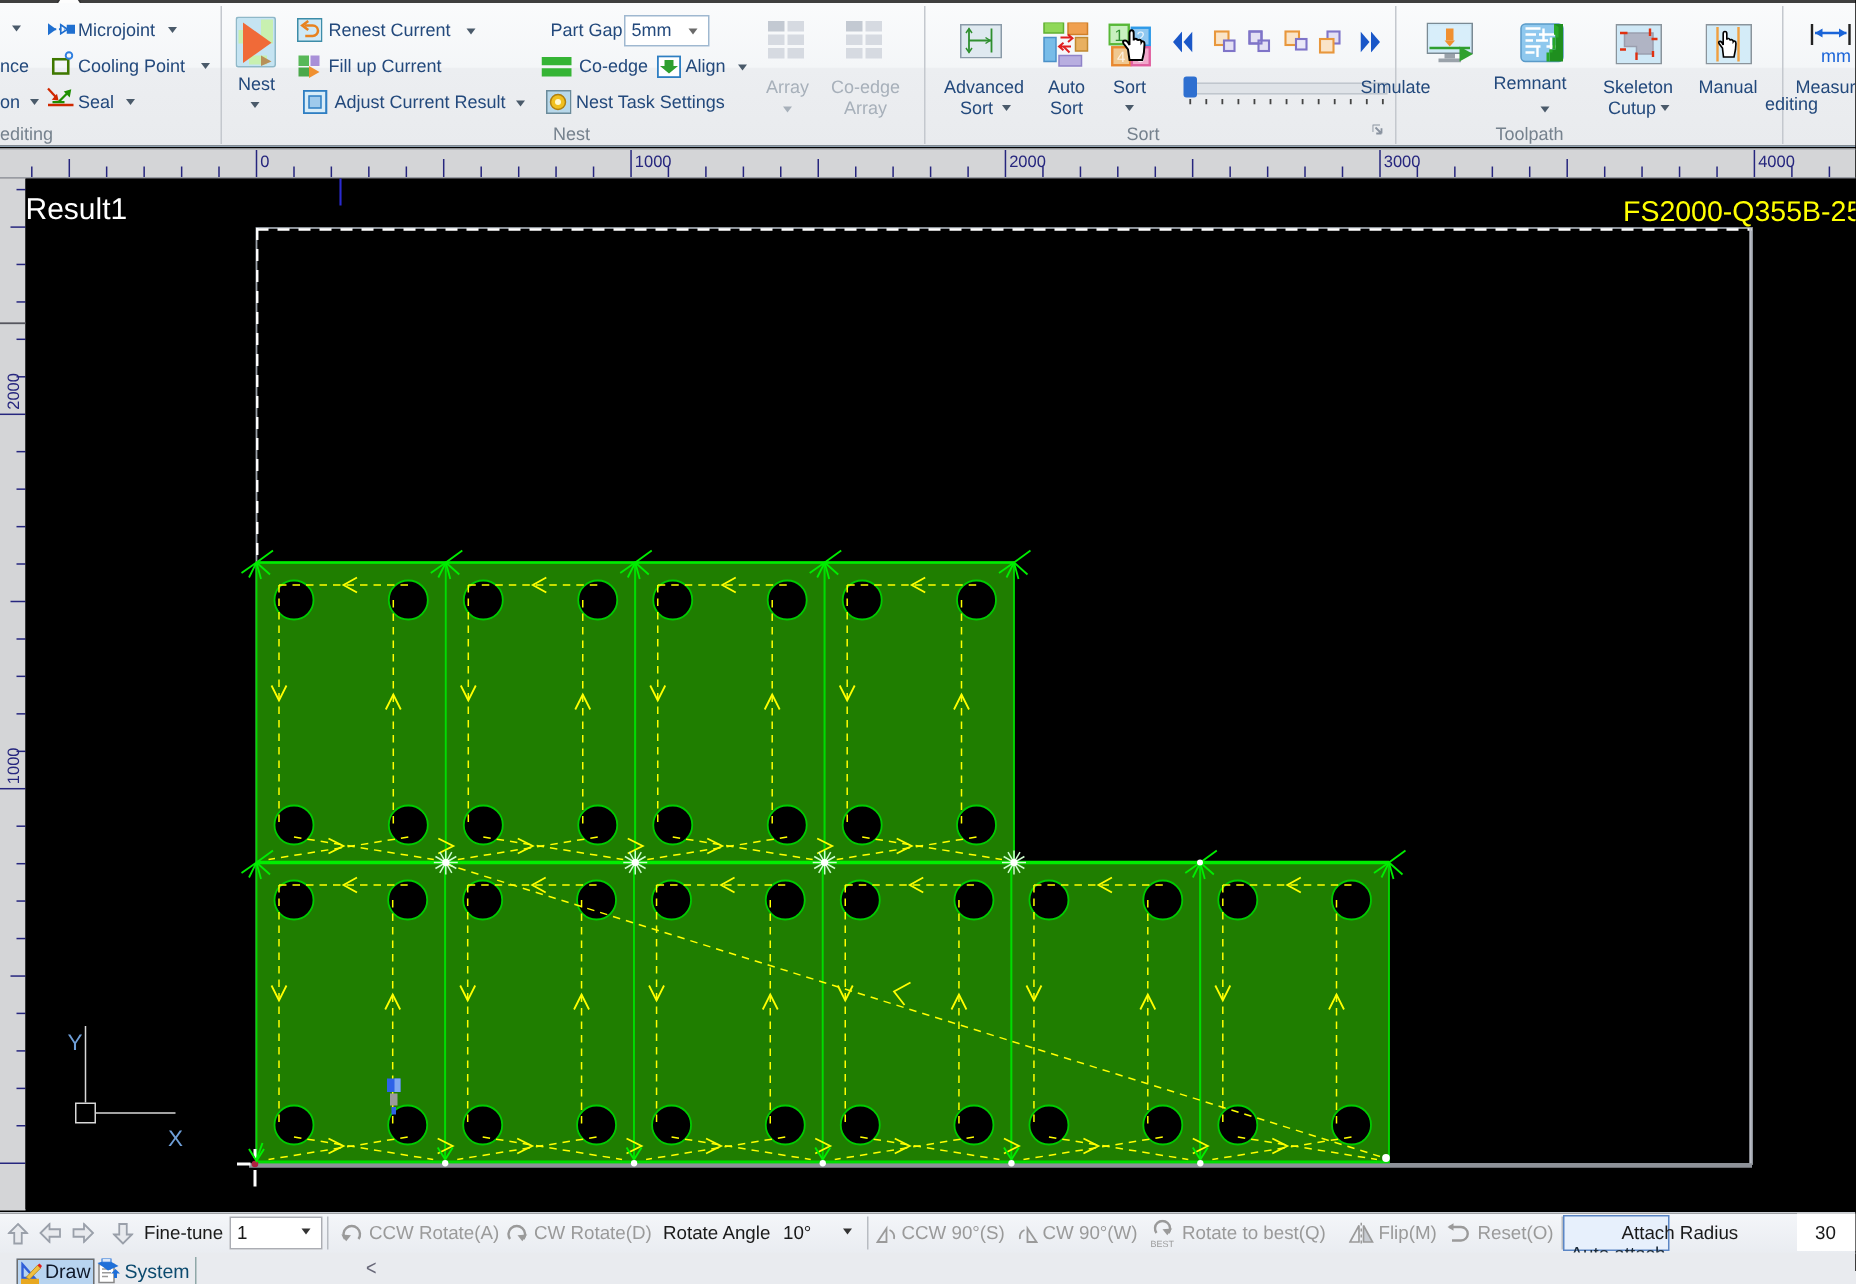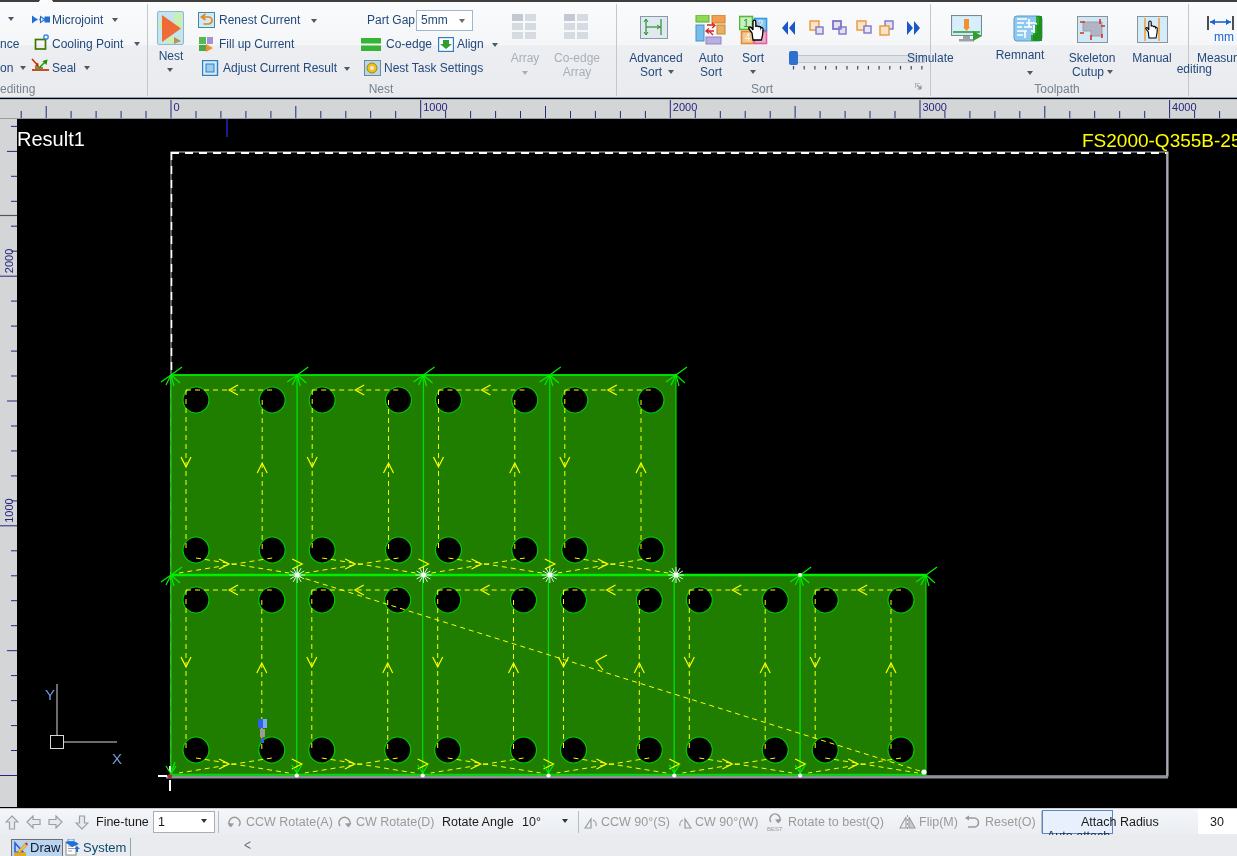--- a/index.html
+++ b/index.html
@@ -579,21 +579,21 @@
     <div class="rt" style="position:absolute;left:1028px;top:63px;width:120px;text-align:center;">Cutup</div>
     <div style="position:absolute;left:1107px;top:68px;width:0;height:0;border-left:3.5px solid transparent;border-right:3.5px solid transparent;border-top:4px solid #4a5a6a"></div>
     <svg style="position:absolute;left:1137px;top:14px" width="31" height="27" viewBox="0 0 31 27">
       <rect x="0.5" y="0.5" width="30" height="26" fill="#d4ecf8" stroke="#8a949c"></rect>
 <line x1="8" y1="2" x2="8" y2="25" stroke="#f0a040" stroke-width="1.6"></line>
 <line x1="22" y1="2" x2="22" y2="25" stroke="#f0a040" stroke-width="1.6"></line>
 <path d="M12 22 L11.3 16 L9 13 Q8.4 11.6 9.8 11.6 Q10.8 11.7 11.8 14 L11.8 6.5 Q11.8 5 13 5 Q14.2 5 14.2 6.5 L14.2 10.5 Q14.3 9.6 15.3 9.7 Q16.3 9.8 16.4 11 Q16.6 10.3 17.5 10.4 Q18.4 10.6 18.5 11.7 Q18.8 11.2 19.5 11.4 Q20.3 11.6 20.3 13 L20 17 L19 22 Z" fill="#fff" stroke="#000" stroke-width="1.1"></path>
     </svg>
     <div class="rt" style="position:absolute;left:1092px;top:49px;width:120px;text-align:center;">Manual</div>
     <div class="rt" style="position:absolute;left:1092px;top:60px;width:120px;text-align:right;">editing</div>
-    <div class="gl" style="position:absolute;left:997px;top:80px;width:120px;text-align:center;">Toolpath</div>
+    <div class="gl" style="position:absolute;left:997px;top:80px;width:120px;">Toolpath</div>
     <svg style="position:absolute;left:1206px;top:13px" width="30" height="29" viewBox="0 0 30 29">
       <line x1="2" y1="1" x2="2" y2="15" stroke="#222" stroke-width="1.6"></line>
 <line x1="27" y1="1" x2="27" y2="15" stroke="#222" stroke-width="1.6"></line>
 <line x1="4" y1="7" x2="25" y2="7" stroke="#1a64d8" stroke-width="1.6"></line>
 <path d="M4 7 L9 4 L9 10 Z" fill="#1a64d8"></path>
       <path d="M25 7 L20 4 L20 10 Z" fill="#1a64d8"></path>
 <text x="8" y="26" font-size="12" fill="#1a64d8" font-family="Liberation Sans">mm</text>
     </svg>
     <div class="rt" style="position:absolute;left:1197px;top:49px;">Measur</div>
   </div>

